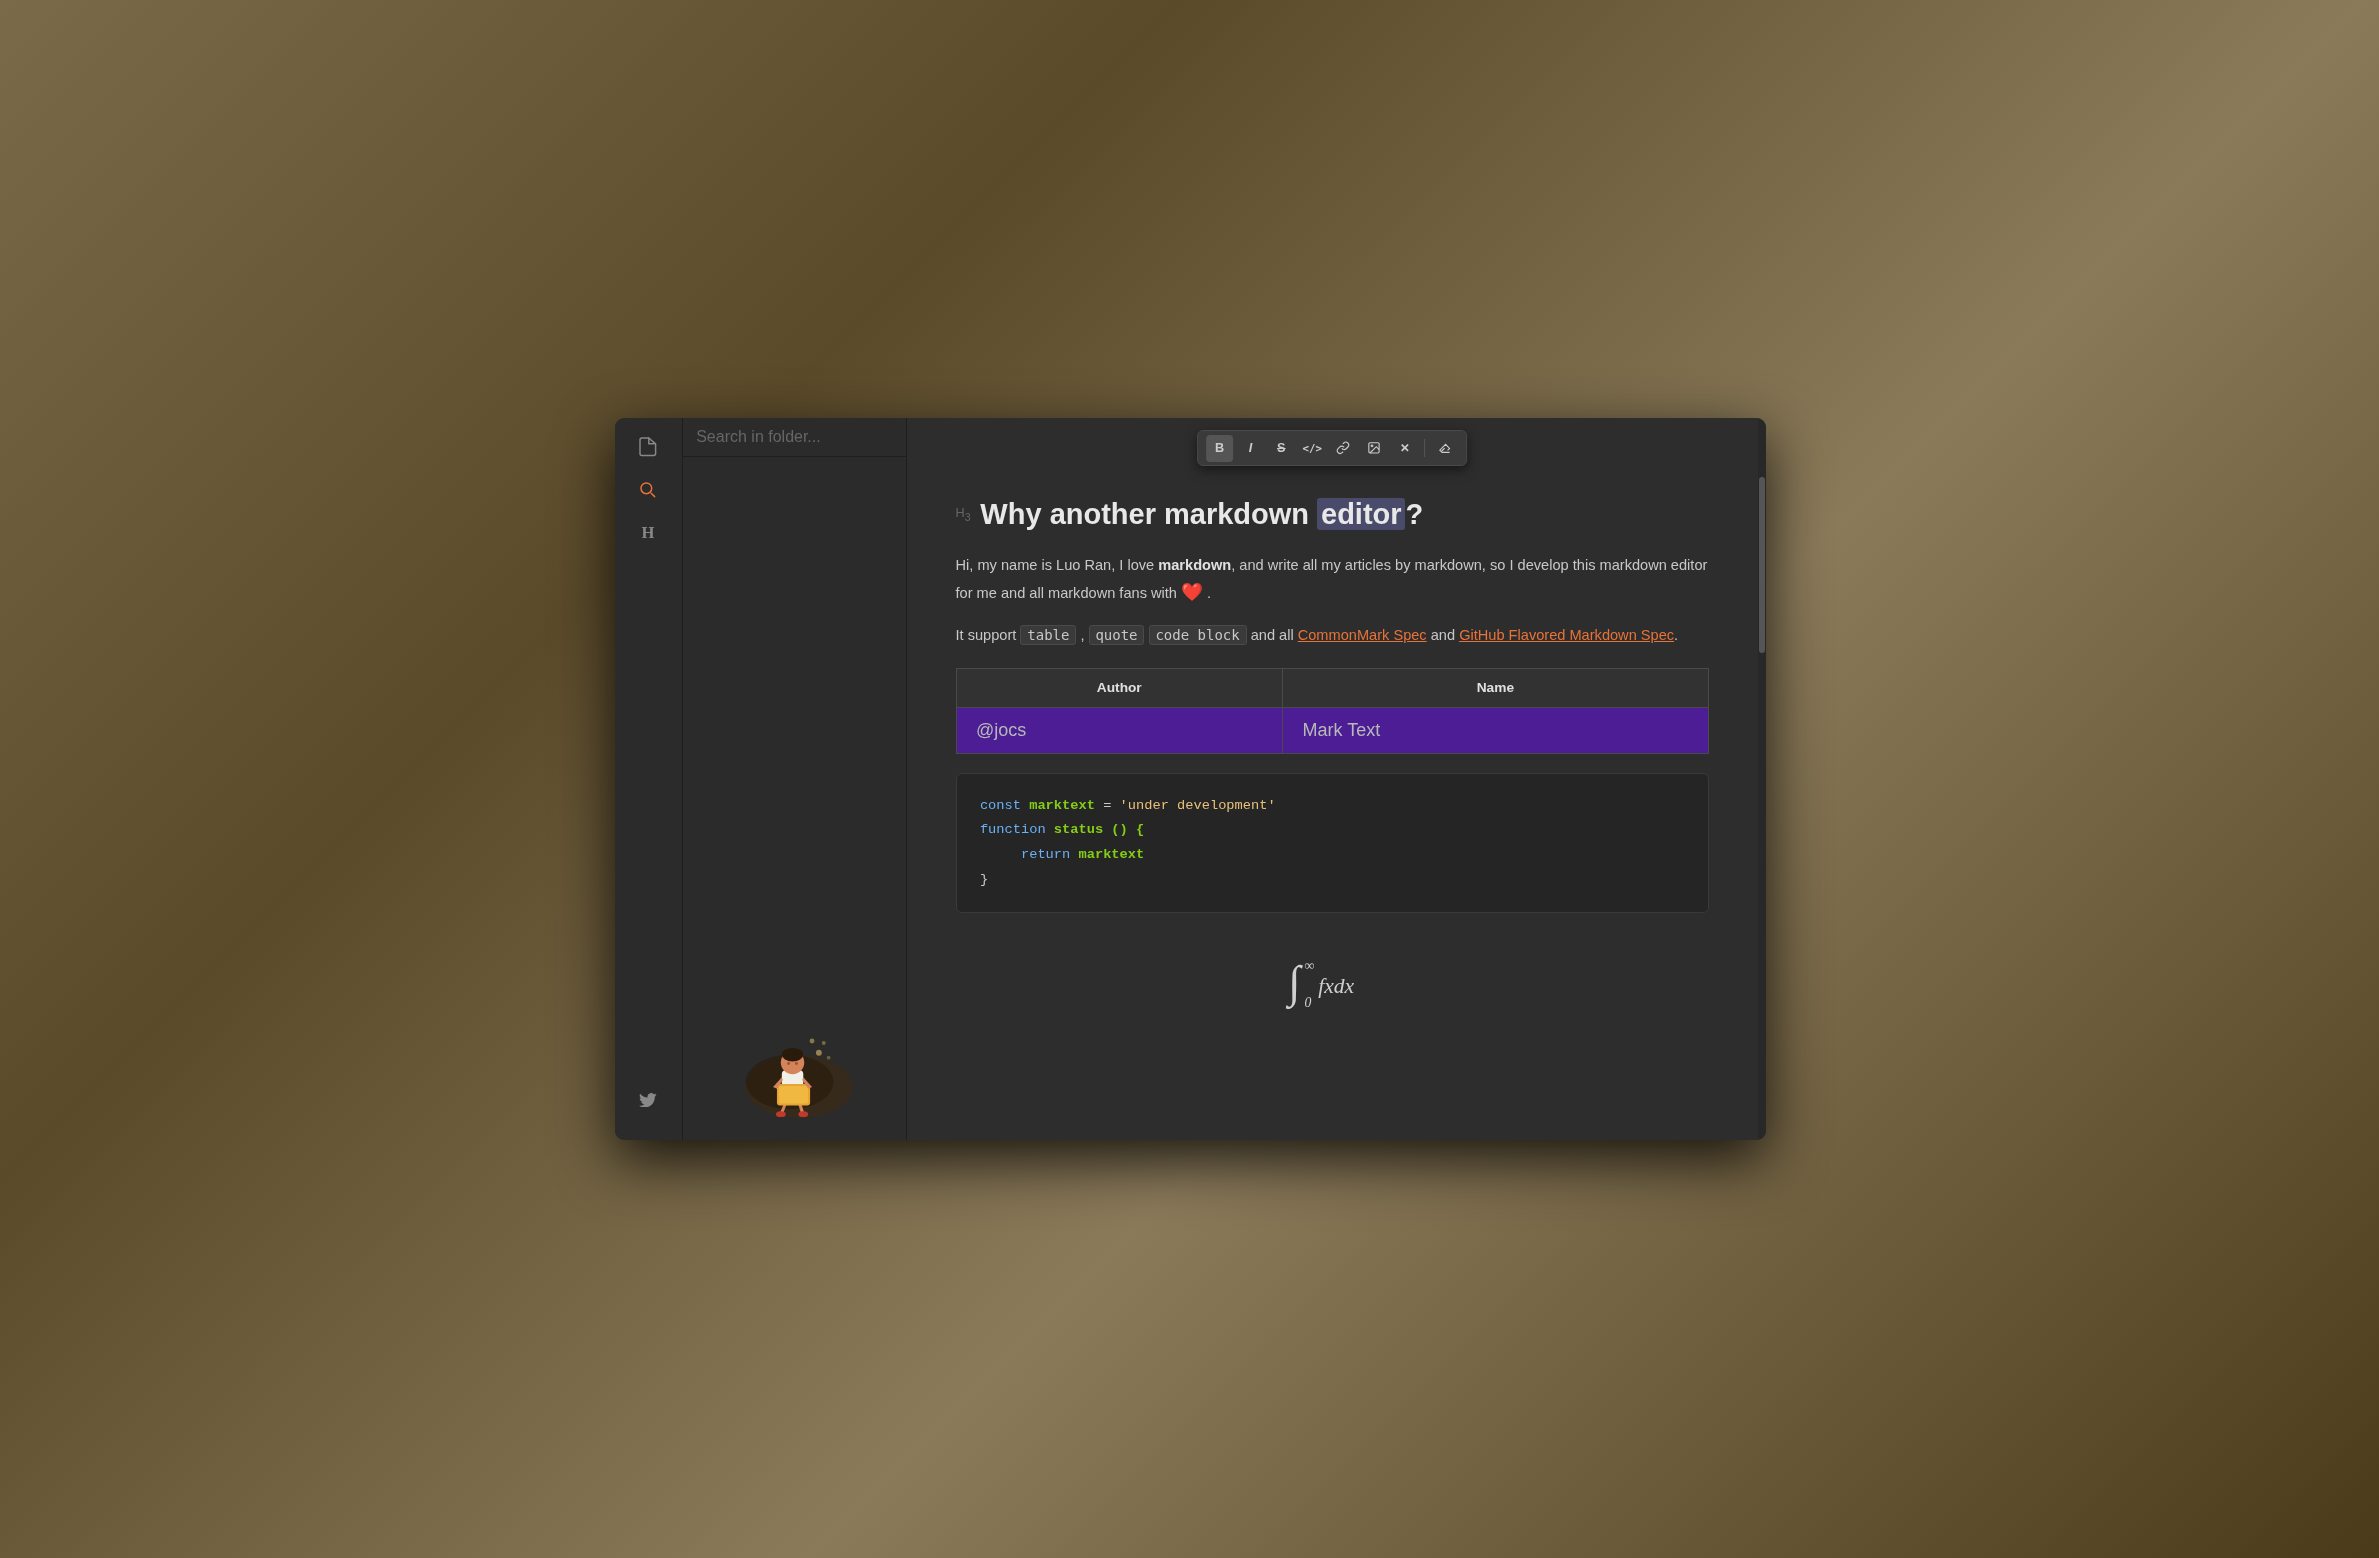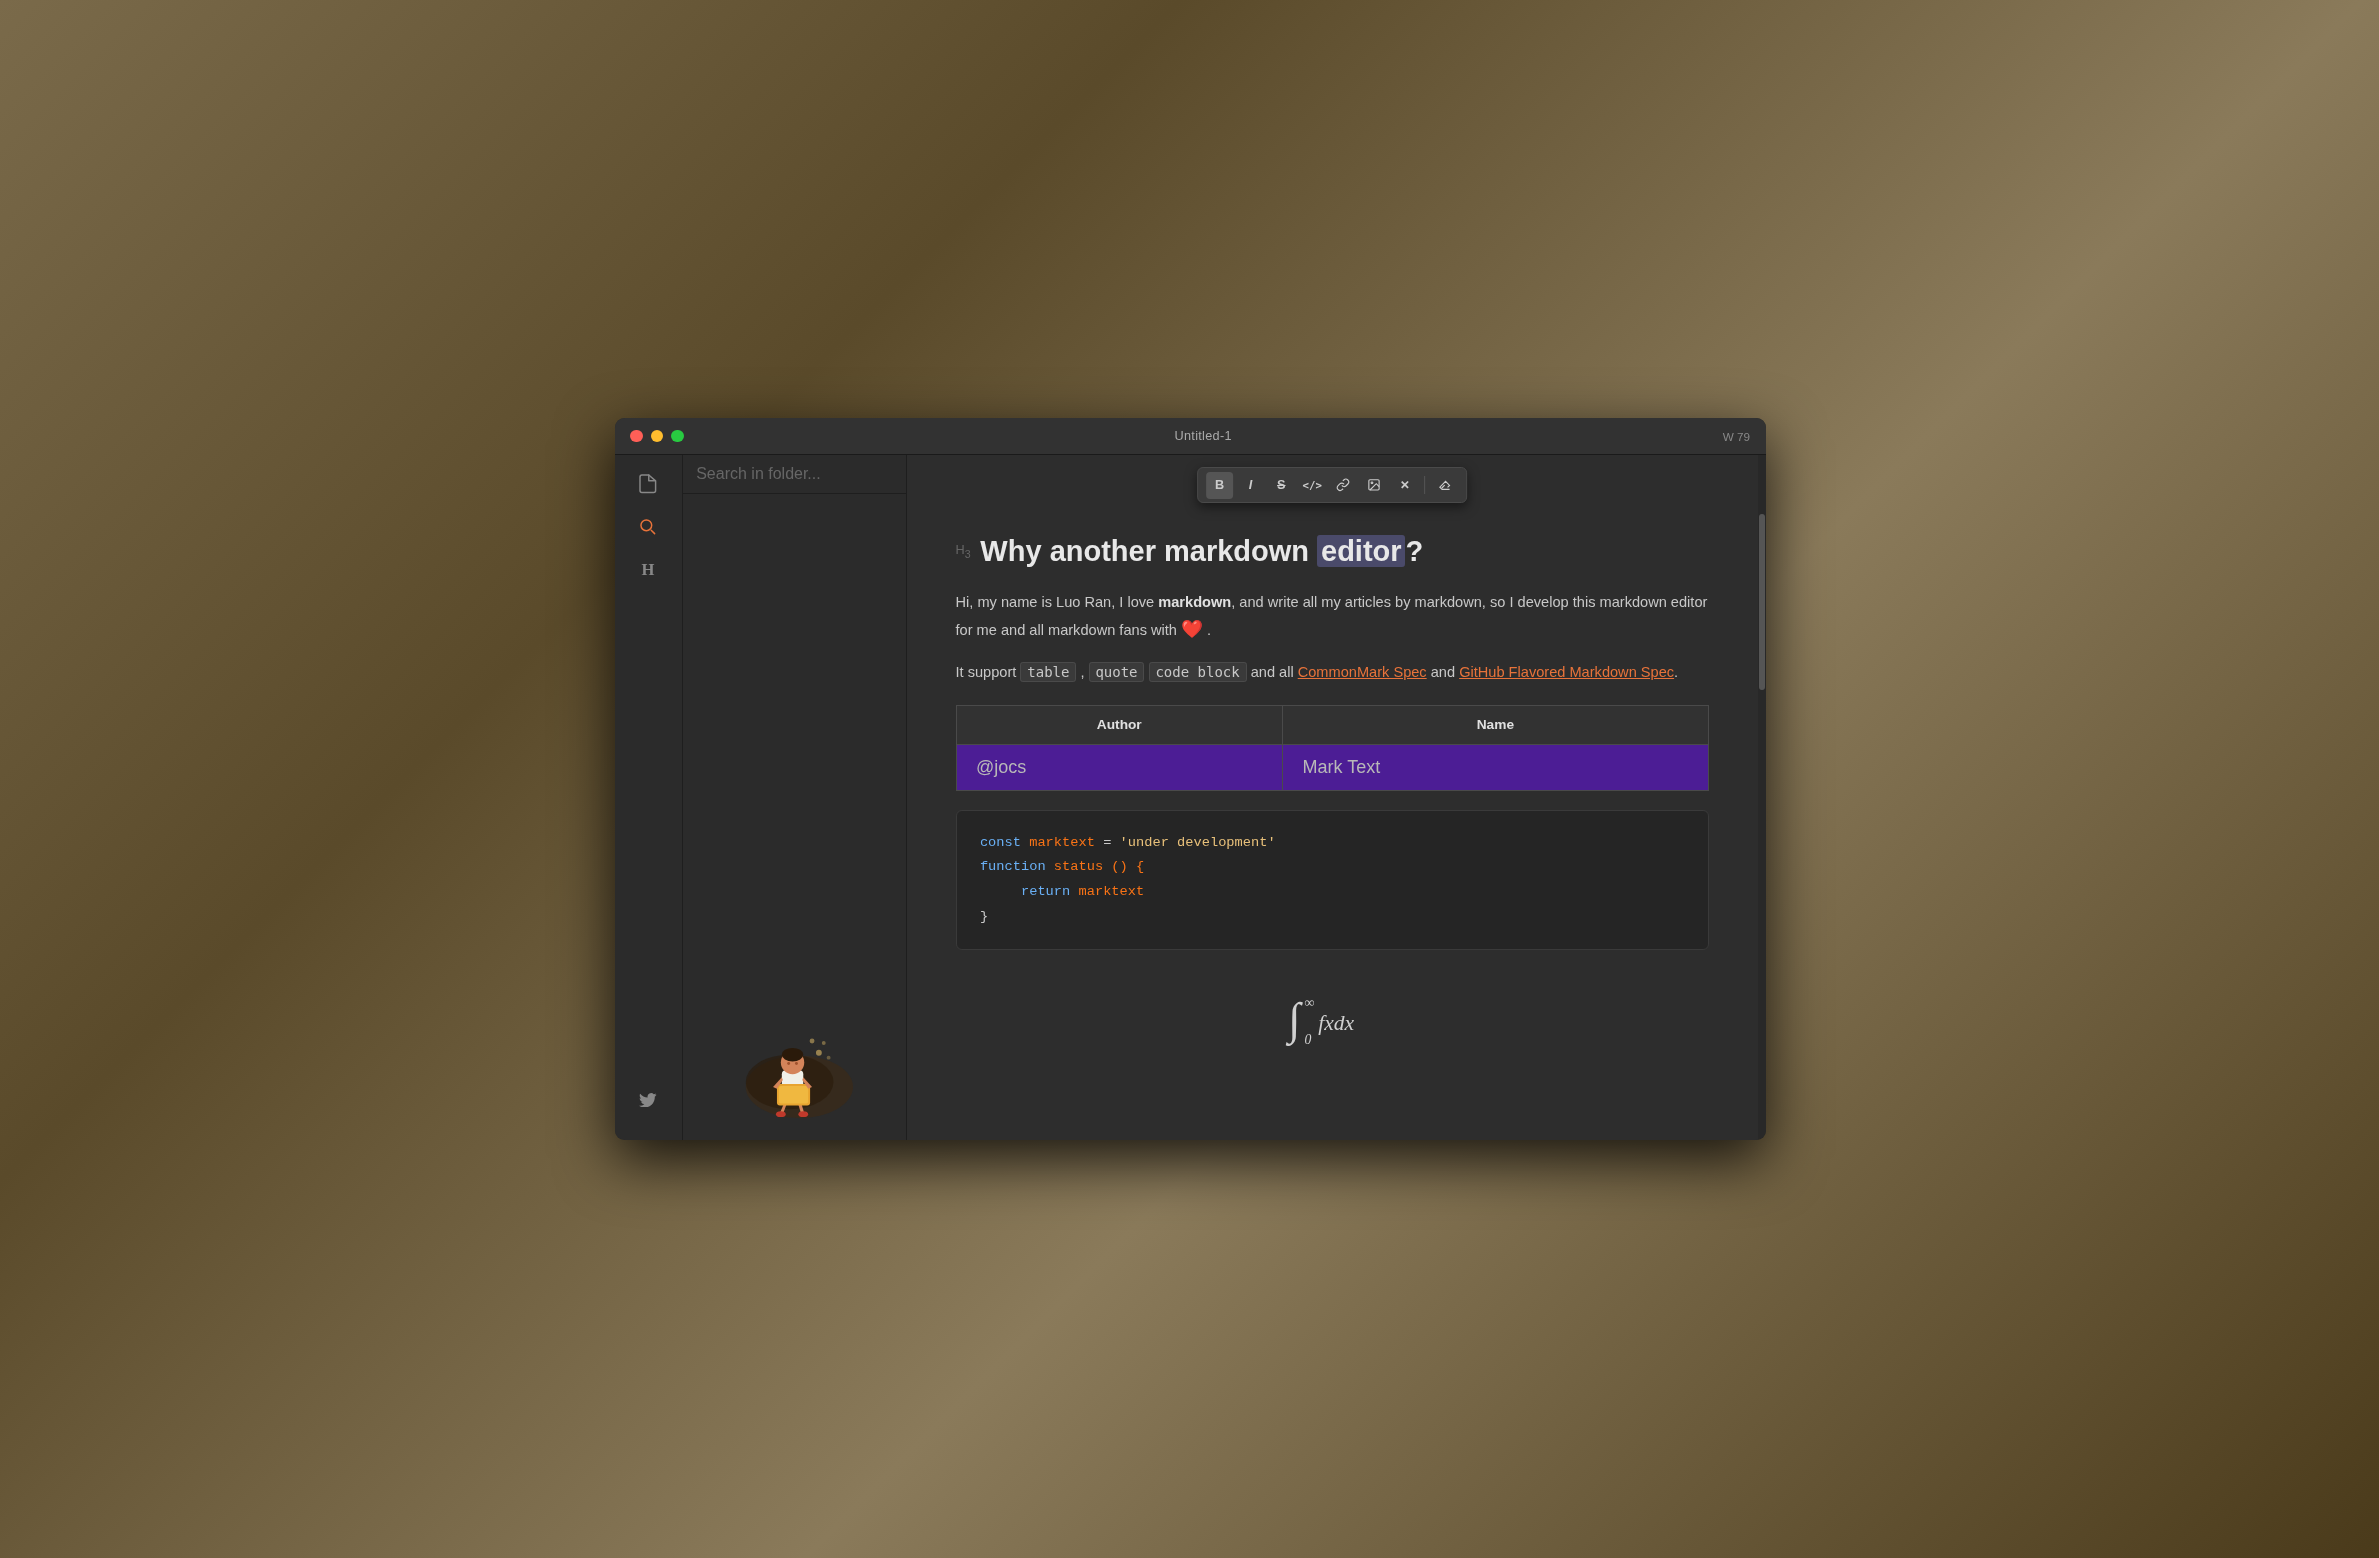--- a/index.html
+++ b/index.html
@@ -321,21 +321,21 @@
       margin: 19.5px 0;
       font-family: 'SFMono-Regular', Consolas, 'Courier New', monospace;
       font-size: 13.7px;
       line-height: 1.8;
     }
 
     .code-line { display: block; }
     .kw-const { color: #6ab0f5; text-align: center; }
     .kw-function { color: #6ab0f5; }
     .kw-return { color: #6ab0f5; }
-    .code-var { color: #f97316; }
+    .code-var { color: #84cc16; font-weight: bold; }
     .code-str { color: #e8c07a; }
     .code-punct { color: #c8c8c8; }
 
     
     .math-area {
       display: flex;
       justify-content: center;
       align-items: center;
       padding: 23.4px;
       margin: 9.8px 0;
@@ -363,29 +363,20 @@
       margin: 59px auto 0;
     }
   </style>
 </head>
 <body>
 
 <div class="desktop-bg"></div>
 
 <div class="app-window">
 
-  <div class="title-bar">
-    <div class="traffic-lights">
-      <div class="traffic-light tl-red"></div>
-      <div class="traffic-light tl-yellow"></div>
-      <div class="traffic-light tl-green"></div>
-    </div>
-    <span class="title-text">Untitled-1</span>
-    <span class="word-count">W 79</span>
-  </div>
 
   <div class="content-area">
 
     <div class="sidebar">
       <div class="sidebar-top">
         <div class="sidebar-icon">
           <svg width="17.6" height="19.5" viewBox="0 0 18 20" fill="none">
             <path d="M10 1H3a2 2 0 00-2 2v14a2 2 0 002 2h12a2 2 0 002-2V7L10 1z" stroke="#888" stroke-width="1.5" stroke-linecap="round" stroke-linejoin="round" fill="none"></path>
             <path d="M10 1v6h6" stroke="#888" stroke-width="1.5" stroke-linecap="round" stroke-linejoin="round"></path>
           </svg>

